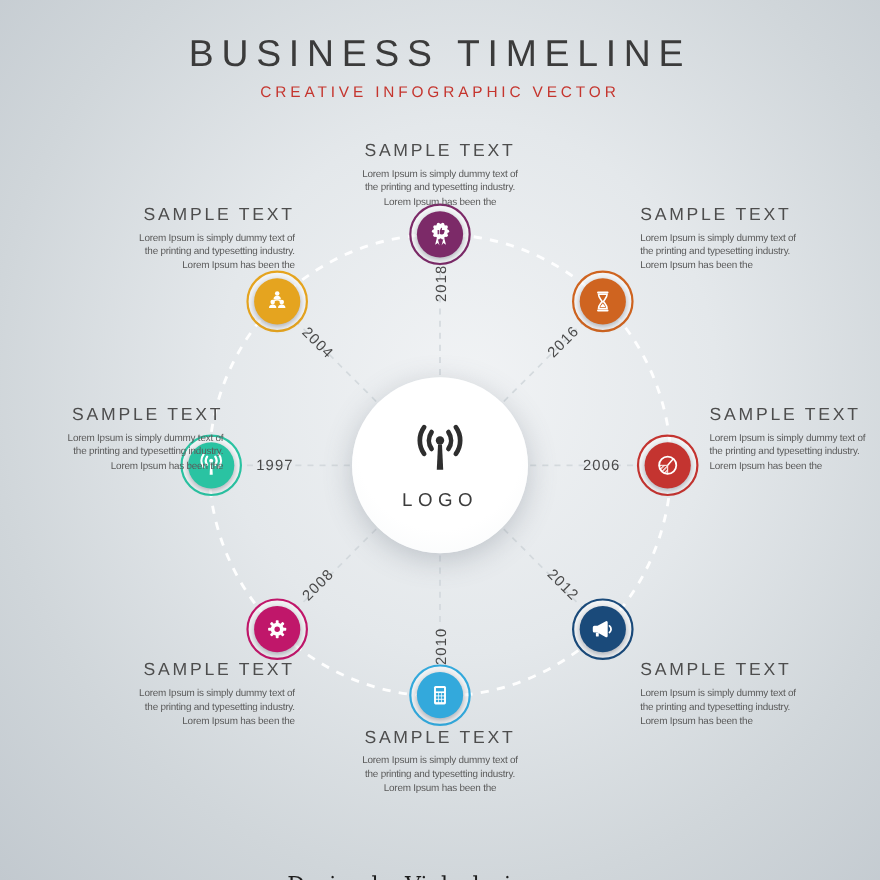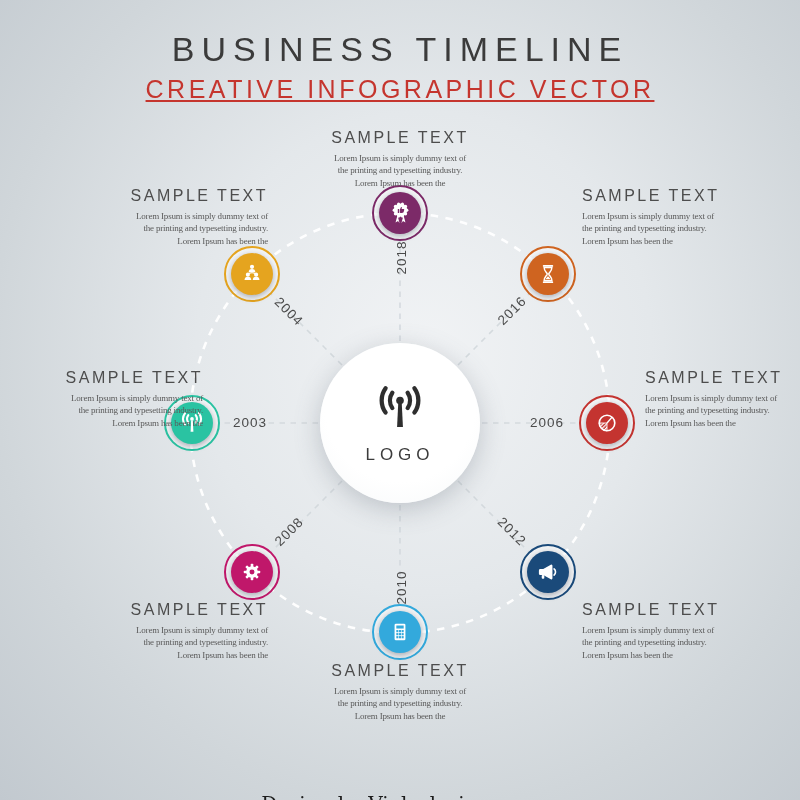--- a/index.html
+++ b/index.html
@@ -2,21 +2,21 @@
 <html><head>
 <meta charset="utf-8">
 <style>
   html,body{margin:0;padding:0;}
   body{width:800px;height:800px;font-family:"Liberation Sans","DejaVu Sans",sans-serif;}
   .stage{position:relative;width:800px;height:800px;overflow:hidden;
     background:radial-gradient(ellipse at 50% 44%, #f1f3f5 0%, #e4e8eb 38%, #d0d6da 72%, #c2c9cf 100%);padding-left:48px;}
   
   .hdr{position:absolute;left:0;top:30px;width:800px;text-align:center;}
   .title{font-size:34px;letter-spacing:7px;color:#3b3b3b;font-weight:400;}
-  .subtitle{font-size:25px;letter-spacing:3.5px;margin-top:6px;font-weight:400;text-decoration:underline;}
+  .subtitle{font-size:14px;letter-spacing:3.5px;margin-top:6px;font-weight:400;}
   
   .ringsvg{position:absolute;left:0;top:0;}
   
   .center{position:absolute;left:320px;top:343px;width:160px;height:160px;border-radius:50%;
     background:radial-gradient(circle at 50% 40%, #ffffff 60%, #f6f8f9 100%);
     box-shadow:0 6px 26px rgba(90,100,112,.30);
     display:flex;flex-direction:column;align-items:center;justify-content:center;}
   .logo-icon{color:#2e2e2e;}
   .logo-label{margin-top:9px;font-size:17px;letter-spacing:5px;color:#3c3c3c;}
   
@@ -33,21 +33,21 @@
   .y2016{left:480px;top:303px;transform:rotate(-45deg)}
   .y2014{left:515px;top:415px}
   .y2012{left:480px;top:524px;transform:rotate(45deg)}
   .y2010{left:369px;top:580px;transform:rotate(-90deg)}
   .y2008{left:257px;top:524px;transform:rotate(-45deg)}
   .y2006{left:218px;top:415px}
   .y2004{left:257px;top:304px;transform:rotate(45deg)}
   
   .tb{position:absolute;}
   .tb .h{font-size:16px;letter-spacing:2.5px;color:#4d4d4d;margin-bottom:5px;}
-  .tb .b{font-size:9px;letter-spacing:-0.2px;color:#5a5a5a;line-height:1.38;white-space:nowrap;font-family:Liberation Serif, serif;}
+  .tb .b{font-size:9px;letter-spacing:-0.2px;color:#5a5a5a;line-height:1.38;white-space:nowrap;}
   .tb-2018{left:270px;top:129px;width:260px;text-align:center}
   .tb-2016{left:582px;top:187px;text-align:left}
   .tb-2014{left:645px;top:369px;text-align:left}
   .tb-2012{left:582px;top:601px;text-align:left}
   .tb-2010{left:270px;top:662px;width:260px;text-align:center}
   .tb-2008{right:580px;top:601px;text-align:right}
   .tb-2006{right:645px;top:369px;text-align:right}
   .tb-2004{right:580px;top:187px;text-align:right}
   
   .footer{position:absolute;left:0;top:792px;width:800px;text-align:center;
@@ -230,21 +230,21 @@
       </svg>
     </div>
   </div>
 
   <div class="year y2018">2018</div>
   <div class="year y2016">2016</div>
   <div class="year y2014">2006</div>
   <div class="year y2012">2012</div>
   <div class="year y2010">2010</div>
   <div class="year y2008">2008</div>
-  <div class="year y2006">2003</div>
+  <div class="year y2006">1997</div>
   <div class="year y2004">2004</div>
 
   <div class="tb tb-2018">
     <div class="h">SAMPLE TEXT</div>
     <div class="b">Lorem Ipsum is simply dummy text of</div>
     <div class="b">the printing and typesetting industry.</div>
     <div class="b">Lorem Ipsum has been the</div>
   </div>
   <div class="tb tb-2016">
     <div class="h">SAMPLE TEXT</div>

